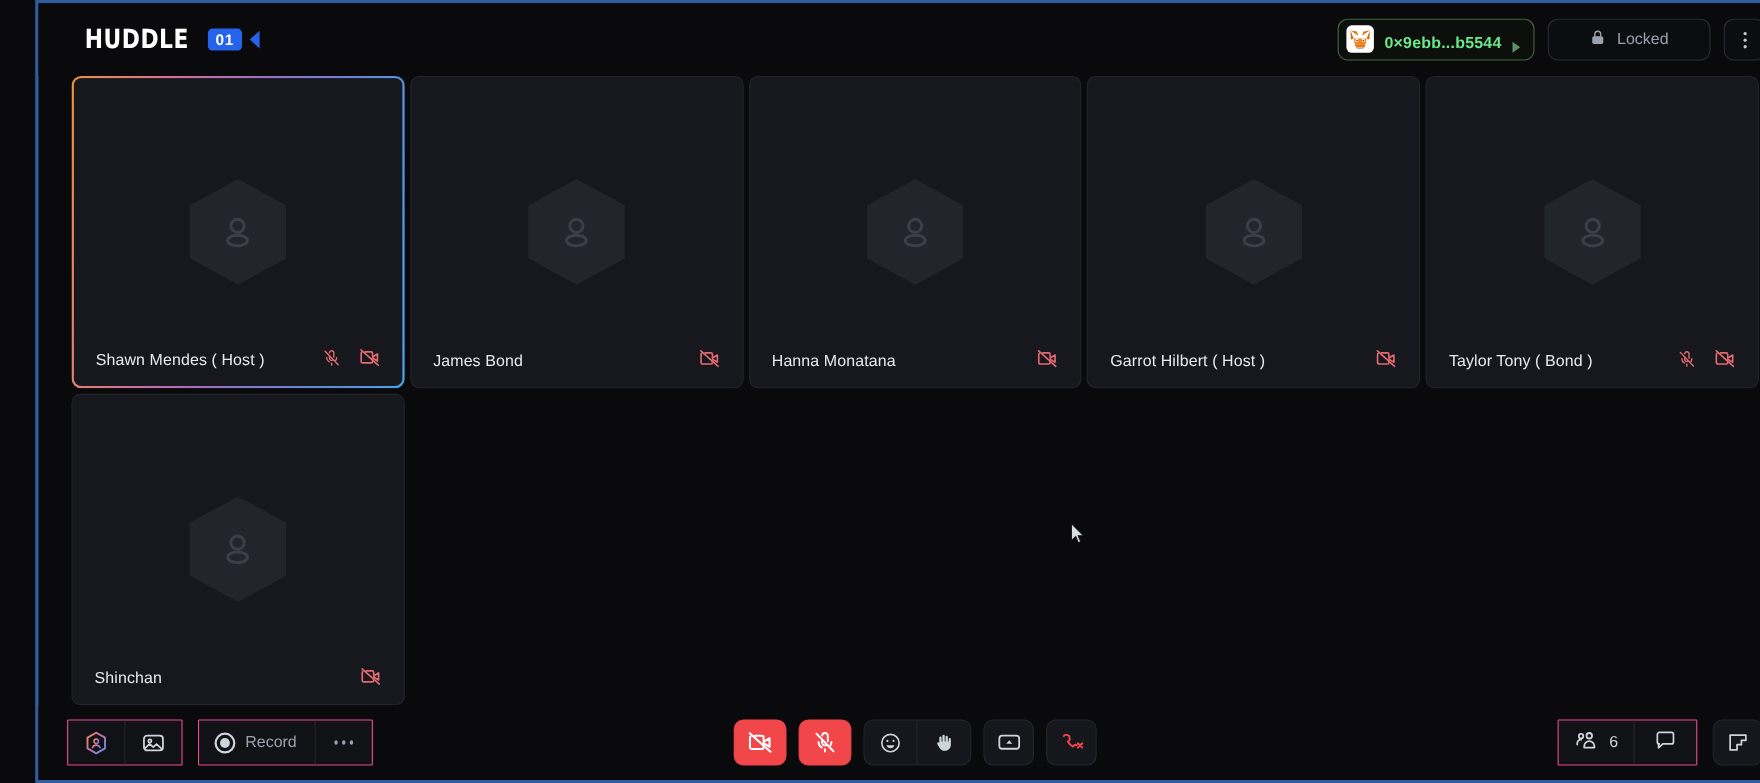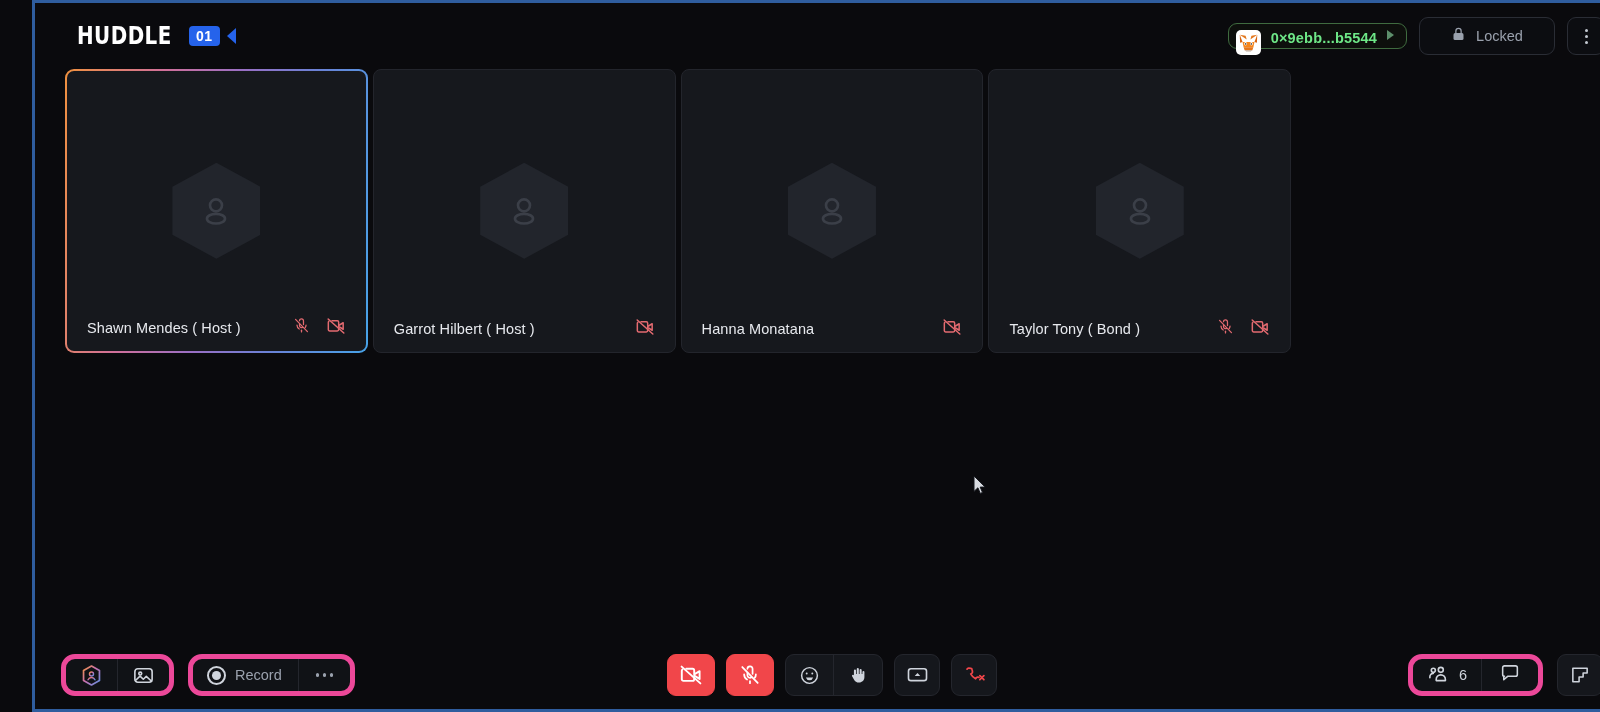--- a/index.html
+++ b/index.html
@@ -69,27 +69,27 @@
   }
 
   .header-right {
     display: flex;
     align-items: center;
     gap: 12px;
   }
 
   .wallet-chip {
     display: flex;
-    align-items: flex-start;
+    align-items: flex-end;
     gap: 10px;
     border: 1px solid #3f6b3f;
     border-radius: 9px;
     background: #0d0f0c;
     padding: 6px 12px 6px 7px;
-    height: 26px;
+    height: 38px;
     cursor: pointer;
   }
   .fox {
     width: 25px; height: 25px;
     border-radius: 5px;
     background: #ffffff;
     display: flex; align-items: center; justify-content: center;
     overflow: hidden;
   }
   .wallet-addr {
@@ -107,21 +107,21 @@
 
   .locked-chip {
     display: flex;
     align-items: center;
     justify-content: center;
     gap: 10px;
     border: 1px solid #2a2d35;
     border-radius: 9px;
     background: #0c0d11;
     height: 38px;
-    width: 136px;
+    width: 148px;
     cursor: pointer;
   }
   .locked-chip .lbl {
     color: #9aa1ad;
     font-size: 14.5px;
   }
 
   .kebab-btn {
     width: 38px; height: 38px;
     border: 1px solid #2a2d35;
@@ -226,22 +226,22 @@
   .bb-right {
     margin-left: auto;
     display: flex;
     align-items: center;
     gap: 14px;
   }
 
   .seg-group {
     display: flex;
     align-items: stretch;
-    border: 5px solid #ec4899;
-    border-radius: 14px;
+    border: 1px solid #ec4899;
+    border-radius: 1px;
     background: #101216;
     overflow: hidden;
     height: 42px;
   }
   .seg-group > .seg {
     display: flex;
     align-items: center;
     justify-content: center;
     gap: 9px;
     padding: 0 14px;
@@ -404,30 +404,29 @@
               <path d="M15.2 10.2V7.4a1.6 1.6 0 0 0-1.6-1.6H7.2"></path>
               <path d="M3.4 6.4a1.6 1.6 0 0 0-.6 1.3v8.6a1.6 1.6 0 0 0 1.6 1.6h9.2a1.6 1.6 0 0 0 1.6-1.6v-2"></path>
               <path d="M15.2 12.6l5.4 3.3V8.1l-5.4 3.3"></path>
               <path d="M2.6 3.6L21.4 20.4"></path>
             </svg>
           </span>
         </span>
       </div>
     </div>
 
-
     <div class="tile">
       <div class="avatar-hex">
         <svg width="40" height="40" viewBox="0 0 24 24" fill="none" stroke="#3b3f48" stroke-width="1.6">
           <circle cx="12" cy="8.6" r="3.6"></circle>
           <ellipse cx="12" cy="16.6" rx="5.4" ry="2.9"></ellipse>
         </svg>
       </div>
       <div class="tile-footer">
-        <span class="tile-name">Garrot Hilbert ( Host )</span>
+        <span class="tile-name">James Bond</span>
         <span class="tile-status">
           <span>
             <svg width="20" height="20" viewBox="0 0 24 24" fill="none" stroke="#e36a70" stroke-width="1.8" stroke-linecap="round" stroke-linejoin="round">
               <path d="M15.2 10.2V7.4a1.6 1.6 0 0 0-1.6-1.6H7.2"></path>
               <path d="M3.4 6.4a1.6 1.6 0 0 0-.6 1.3v8.6a1.6 1.6 0 0 0 1.6 1.6h9.2a1.6 1.6 0 0 0 1.6-1.6v-2"></path>
               <path d="M15.2 12.6l5.4 3.3V8.1l-5.4 3.3"></path>
               <path d="M2.6 3.6L21.4 20.4"></path>
             </svg>
           </span>
         </span>
@@ -436,20 +435,42 @@
 
     <div class="tile">
       <div class="avatar-hex">
         <svg width="40" height="40" viewBox="0 0 24 24" fill="none" stroke="#3b3f48" stroke-width="1.6">
           <circle cx="12" cy="8.6" r="3.6"></circle>
           <ellipse cx="12" cy="16.6" rx="5.4" ry="2.9"></ellipse>
         </svg>
       </div>
       <div class="tile-footer">
         <span class="tile-name">Hanna Monatana</span>
+        <span class="tile-status">
+          <span>
+            <svg width="20" height="20" viewBox="0 0 24 24" fill="none" stroke="#e36a70" stroke-width="1.8" stroke-linecap="round" stroke-linejoin="round">
+              <path d="M15.2 10.2V7.4a1.6 1.6 0 0 0-1.6-1.6H7.2"></path>
+              <path d="M3.4 6.4a1.6 1.6 0 0 0-.6 1.3v8.6a1.6 1.6 0 0 0 1.6 1.6h9.2a1.6 1.6 0 0 0 1.6-1.6v-2"></path>
+              <path d="M15.2 12.6l5.4 3.3V8.1l-5.4 3.3"></path>
+              <path d="M2.6 3.6L21.4 20.4"></path>
+            </svg>
+          </span>
+        </span>
+      </div>
+    </div>
+
+    <div class="tile">
+      <div class="avatar-hex">
+        <svg width="40" height="40" viewBox="0 0 24 24" fill="none" stroke="#3b3f48" stroke-width="1.6">
+          <circle cx="12" cy="8.6" r="3.6"></circle>
+          <ellipse cx="12" cy="16.6" rx="5.4" ry="2.9"></ellipse>
+        </svg>
+      </div>
+      <div class="tile-footer">
+        <span class="tile-name">Garrot Hilbert ( Host )</span>
         <span class="tile-status">
           <span>
             <svg width="20" height="20" viewBox="0 0 24 24" fill="none" stroke="#e36a70" stroke-width="1.8" stroke-linecap="round" stroke-linejoin="round">
               <path d="M15.2 10.2V7.4a1.6 1.6 0 0 0-1.6-1.6H7.2"></path>
               <path d="M3.4 6.4a1.6 1.6 0 0 0-.6 1.3v8.6a1.6 1.6 0 0 0 1.6 1.6h9.2a1.6 1.6 0 0 0 1.6-1.6v-2"></path>
               <path d="M15.2 12.6l5.4 3.3V8.1l-5.4 3.3"></path>
               <path d="M2.6 3.6L21.4 20.4"></path>
             </svg>
           </span>
         </span>
@@ -481,20 +502,41 @@
               <path d="M15.2 10.2V7.4a1.6 1.6 0 0 0-1.6-1.6H7.2"></path>
               <path d="M3.4 6.4a1.6 1.6 0 0 0-.6 1.3v8.6a1.6 1.6 0 0 0 1.6 1.6h9.2a1.6 1.6 0 0 0 1.6-1.6v-2"></path>
               <path d="M15.2 12.6l5.4 3.3V8.1l-5.4 3.3"></path>
               <path d="M2.6 3.6L21.4 20.4"></path>
             </svg>
           </span>
         </span>
       </div>
     </div>
 
+    <div class="tile">
+      <div class="avatar-hex">
+        <svg width="40" height="40" viewBox="0 0 24 24" fill="none" stroke="#3b3f48" stroke-width="1.6">
+          <circle cx="12" cy="8.6" r="3.6"></circle>
+          <ellipse cx="12" cy="16.6" rx="5.4" ry="2.9"></ellipse>
+        </svg>
+      </div>
+      <div class="tile-footer">
+        <span class="tile-name">Shinchan</span>
+        <span class="tile-status">
+          <span>
+            <svg width="20" height="20" viewBox="0 0 24 24" fill="none" stroke="#e36a70" stroke-width="1.8" stroke-linecap="round" stroke-linejoin="round">
+              <path d="M15.2 10.2V7.4a1.6 1.6 0 0 0-1.6-1.6H7.2"></path>
+              <path d="M3.4 6.4a1.6 1.6 0 0 0-.6 1.3v8.6a1.6 1.6 0 0 0 1.6 1.6h9.2a1.6 1.6 0 0 0 1.6-1.6v-2"></path>
+              <path d="M15.2 12.6l5.4 3.3V8.1l-5.4 3.3"></path>
+              <path d="M2.6 3.6L21.4 20.4"></path>
+            </svg>
+          </span>
+        </span>
+      </div>
+    </div>
 
   </div>
 
   <div class="bottombar">
 
     <div class="bb-left">
 
       <div class="seg-group">
         <div class="seg">
           <svg width="23" height="23" viewBox="0 0 24 24">

